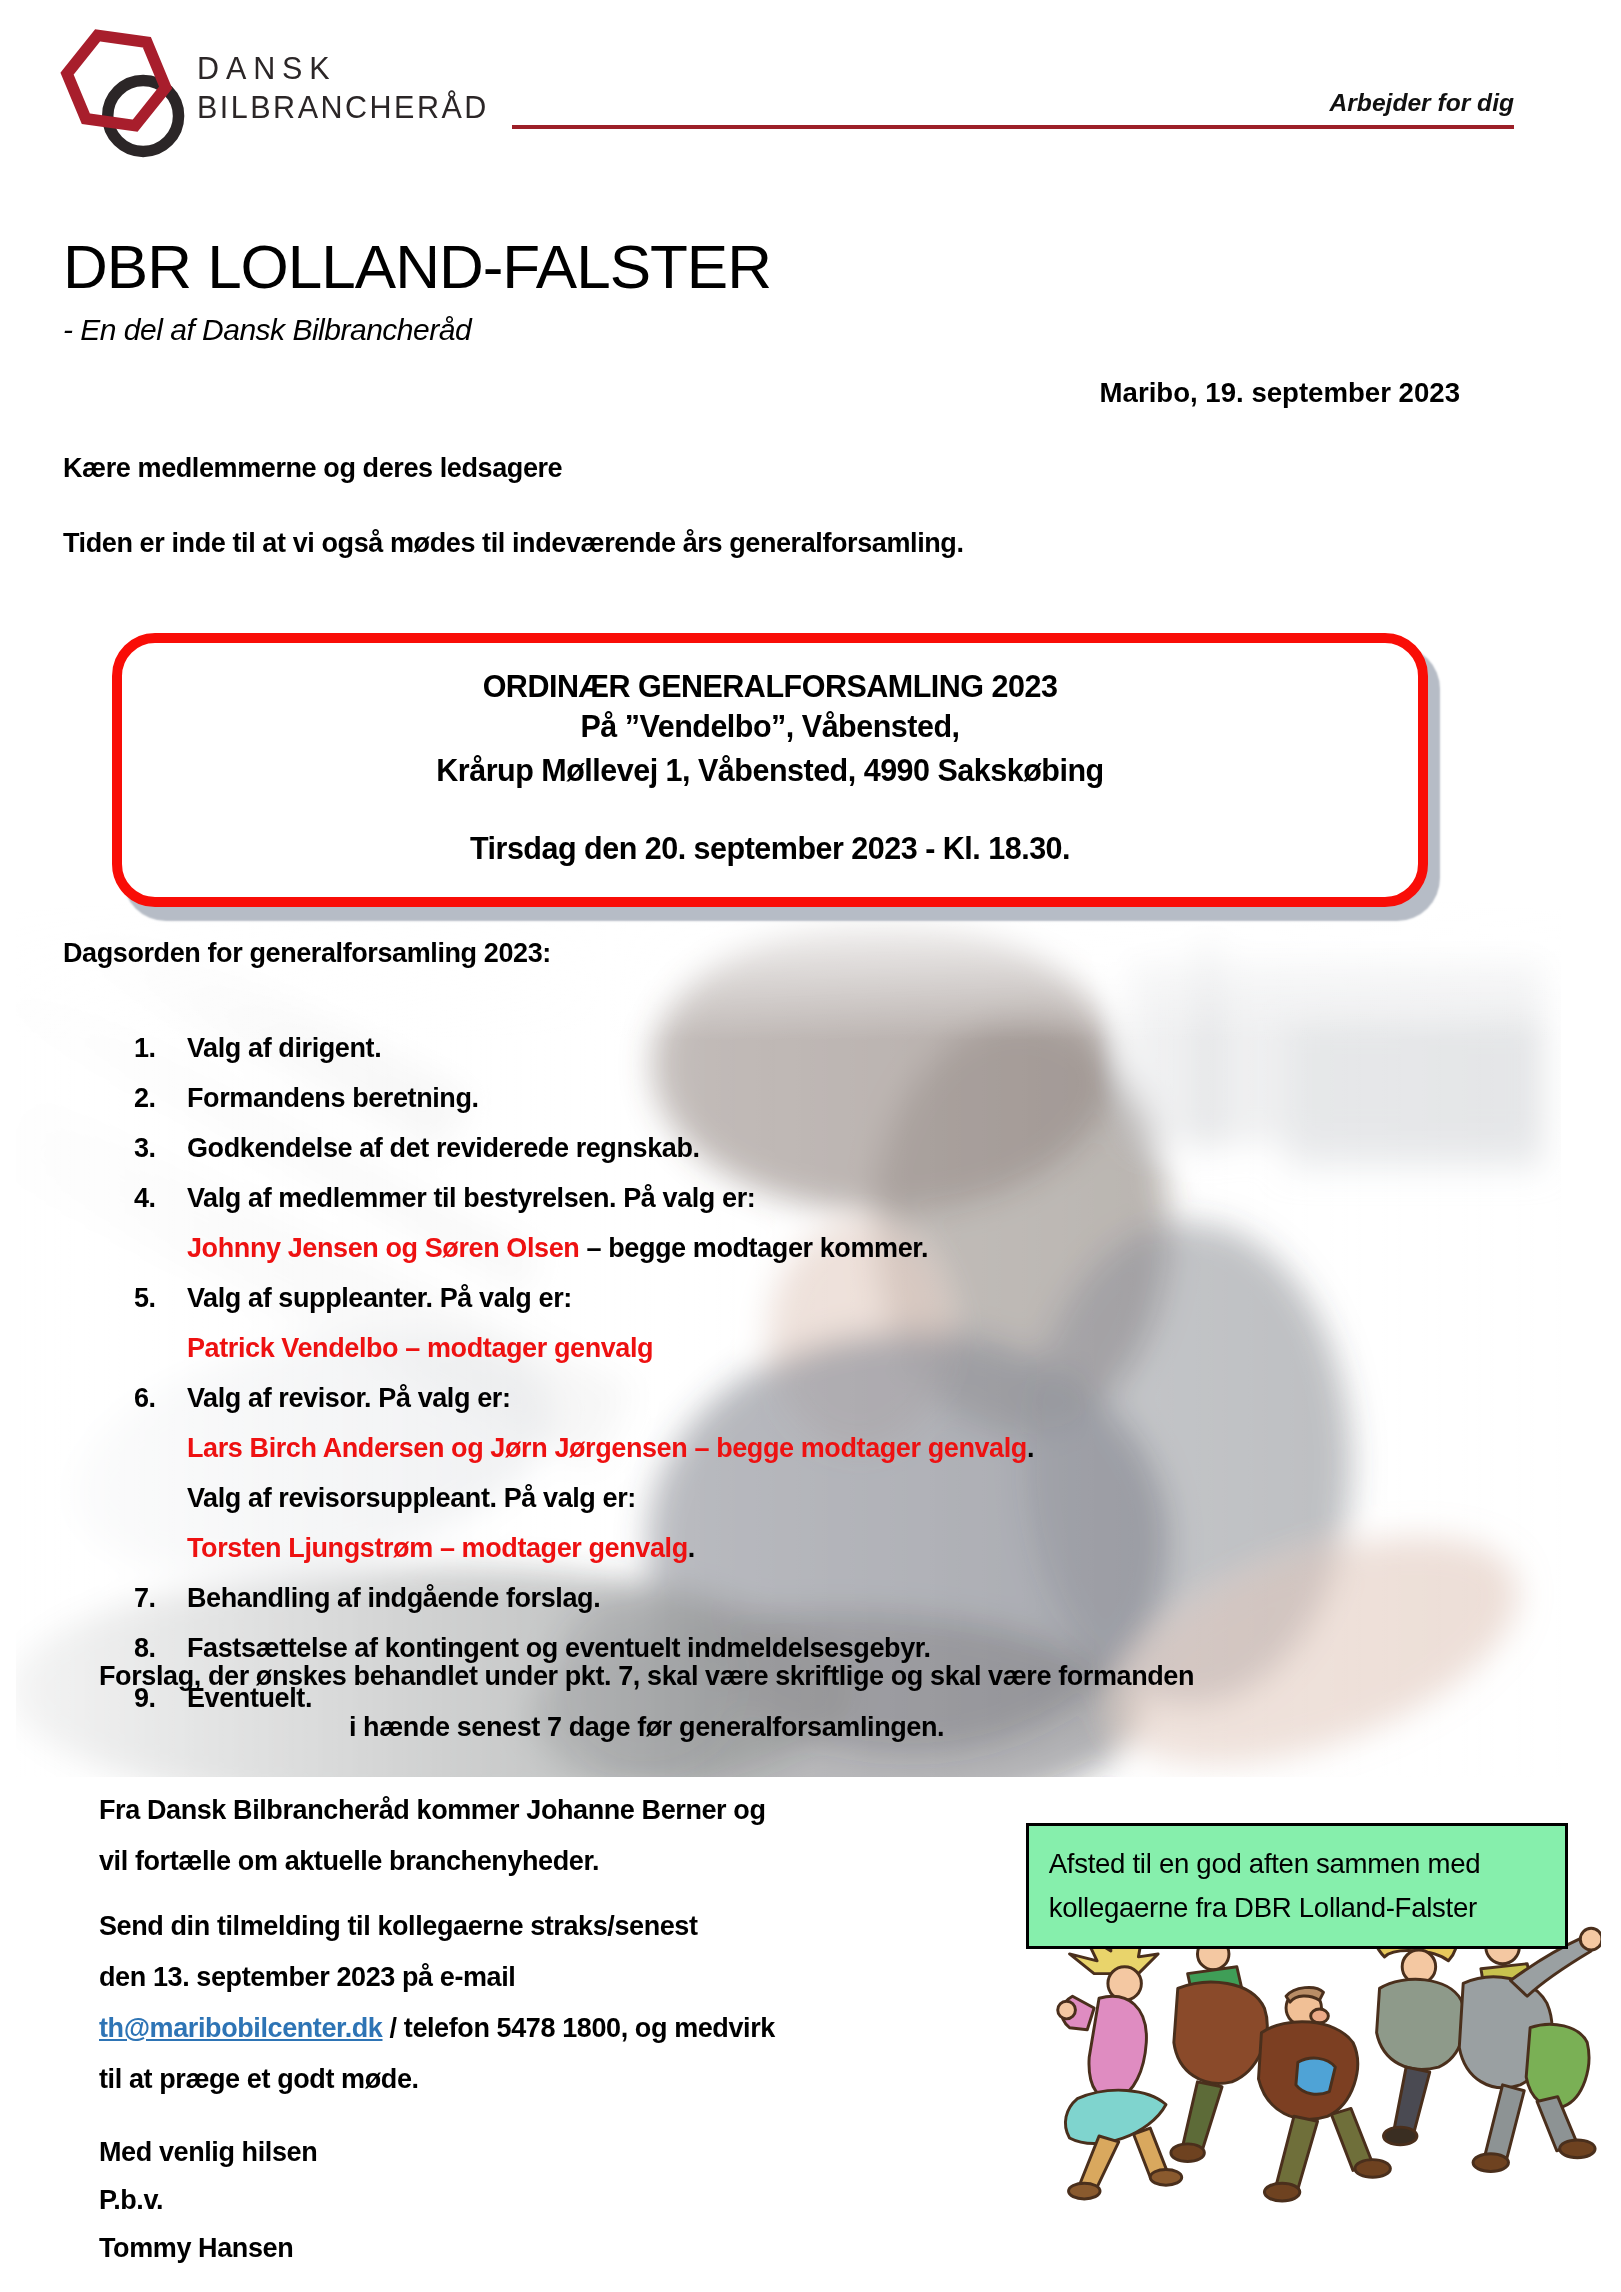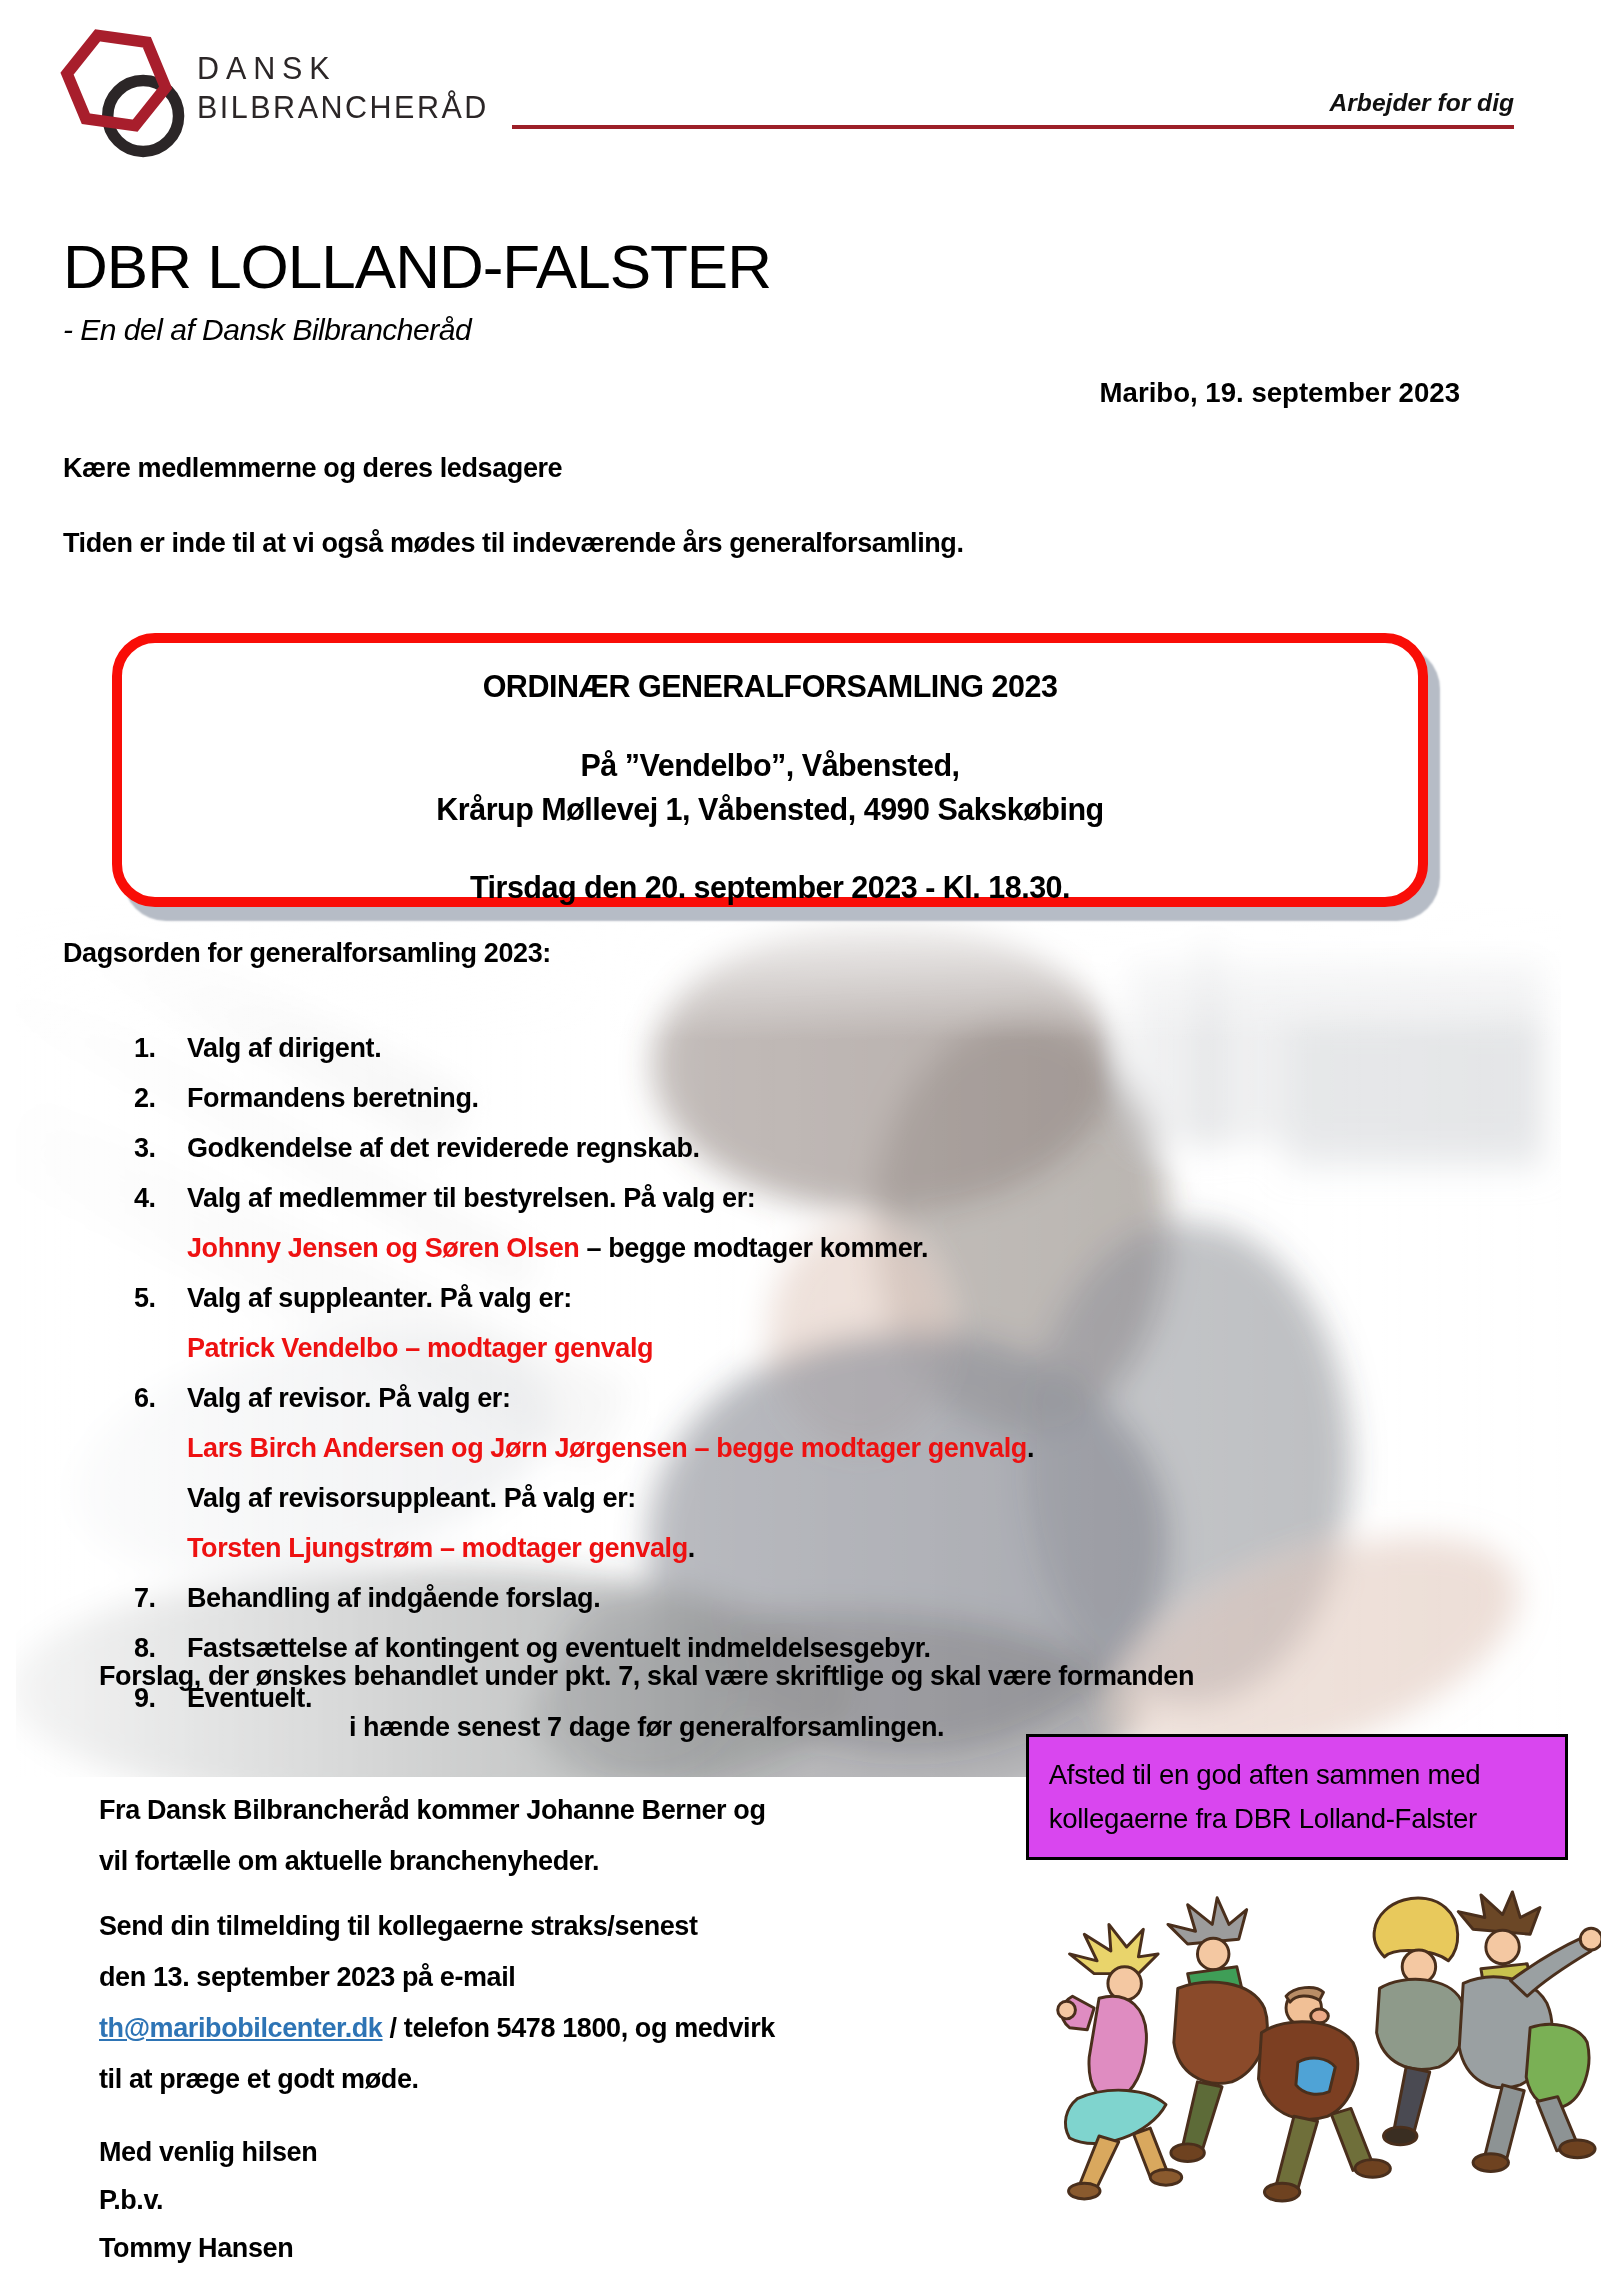--- a/index.html
+++ b/index.html
@@ -30,21 +30,21 @@
   .dateline{position:absolute;left:0;top:377px;width:1460px;text-align:right;font-size:27.6px;font-weight:bold;color:var(--ink);}
 
   .para{position:absolute;color:var(--ink);font-weight:bold;font-size:27px;letter-spacing:-0.4px;}
   .greeting{left:63px;top:453px;}
   .lead{left:63px;top:528px;}
 
   
   .redbox{position:absolute;left:112px;top:633px;width:1316px;height:274px;background:#fff;
           border:10.8px solid var(--box-red);border-radius:43px;
           box-shadow:11.8px 13.8px 2px #b6bcc6;z-index:3;text-align:center;padding-top:25.6px;}
-  .redbox .bx-title{font-size:30.5px;font-weight:bold;color:var(--ink);margin-bottom:39px;letter-spacing:-0.5px;}
+  .redbox .bx-title{font-size:30.5px;font-weight:bold;color:var(--ink);letter-spacing:-0.5px;}
   .redbox .bx-line{font-size:30.5px;font-weight:bold;color:var(--ink);line-height:44px;letter-spacing:-0.5px;}
   .redbox .bx-date{font-size:30.5px;font-weight:bold;color:var(--ink);margin-top:39px;letter-spacing:-0.5px;}
 
   
   .photo-wrap{position:absolute;left:15.8px;top:902px;width:1545px;height:875px;z-index:0;}
 
   
   .agenda-heading{position:absolute;left:63px;top:938px;z-index:2;}
   .agenda-list{position:absolute;left:134px;top:1023px;z-index:2;}
   .agenda-row{display:flex;line-height:50px;}
@@ -57,21 +57,21 @@
   .para-fra{left:99px;top:1785px;}
   .para-send{left:99px;top:1901px;}
   .para-sign{left:99px;top:2128px;}
   .para-sign .rich-line{line-height:48px;}
 
   .seg-b{color:var(--ink);}
   .seg-red{color:var(--text-red);}
   a.seg-link{color:var(--link-blue);text-decoration:underline;font-weight:bold;}
 
   
-  .side-box{position:absolute;left:1026px;top:1734px;width:542px;background:#d946ef;border:3px solid #000;
+  .side-box{position:absolute;left:1026px;top:1823px;width:542px;background:#86efac;border:3px solid #000;
             padding:15.8px 19.7px;z-index:3;}
   .side-box .note-line{font-size:27.6px;font-weight:400;color:var(--ink);line-height:44px;letter-spacing:-0.3px;}
 
   
   .cartoon{position:absolute;left:1040px;top:1870px;width:561px;height:345px;z-index:2;}
 </style>
 </head>
 <body>
 
 <div class="page">

